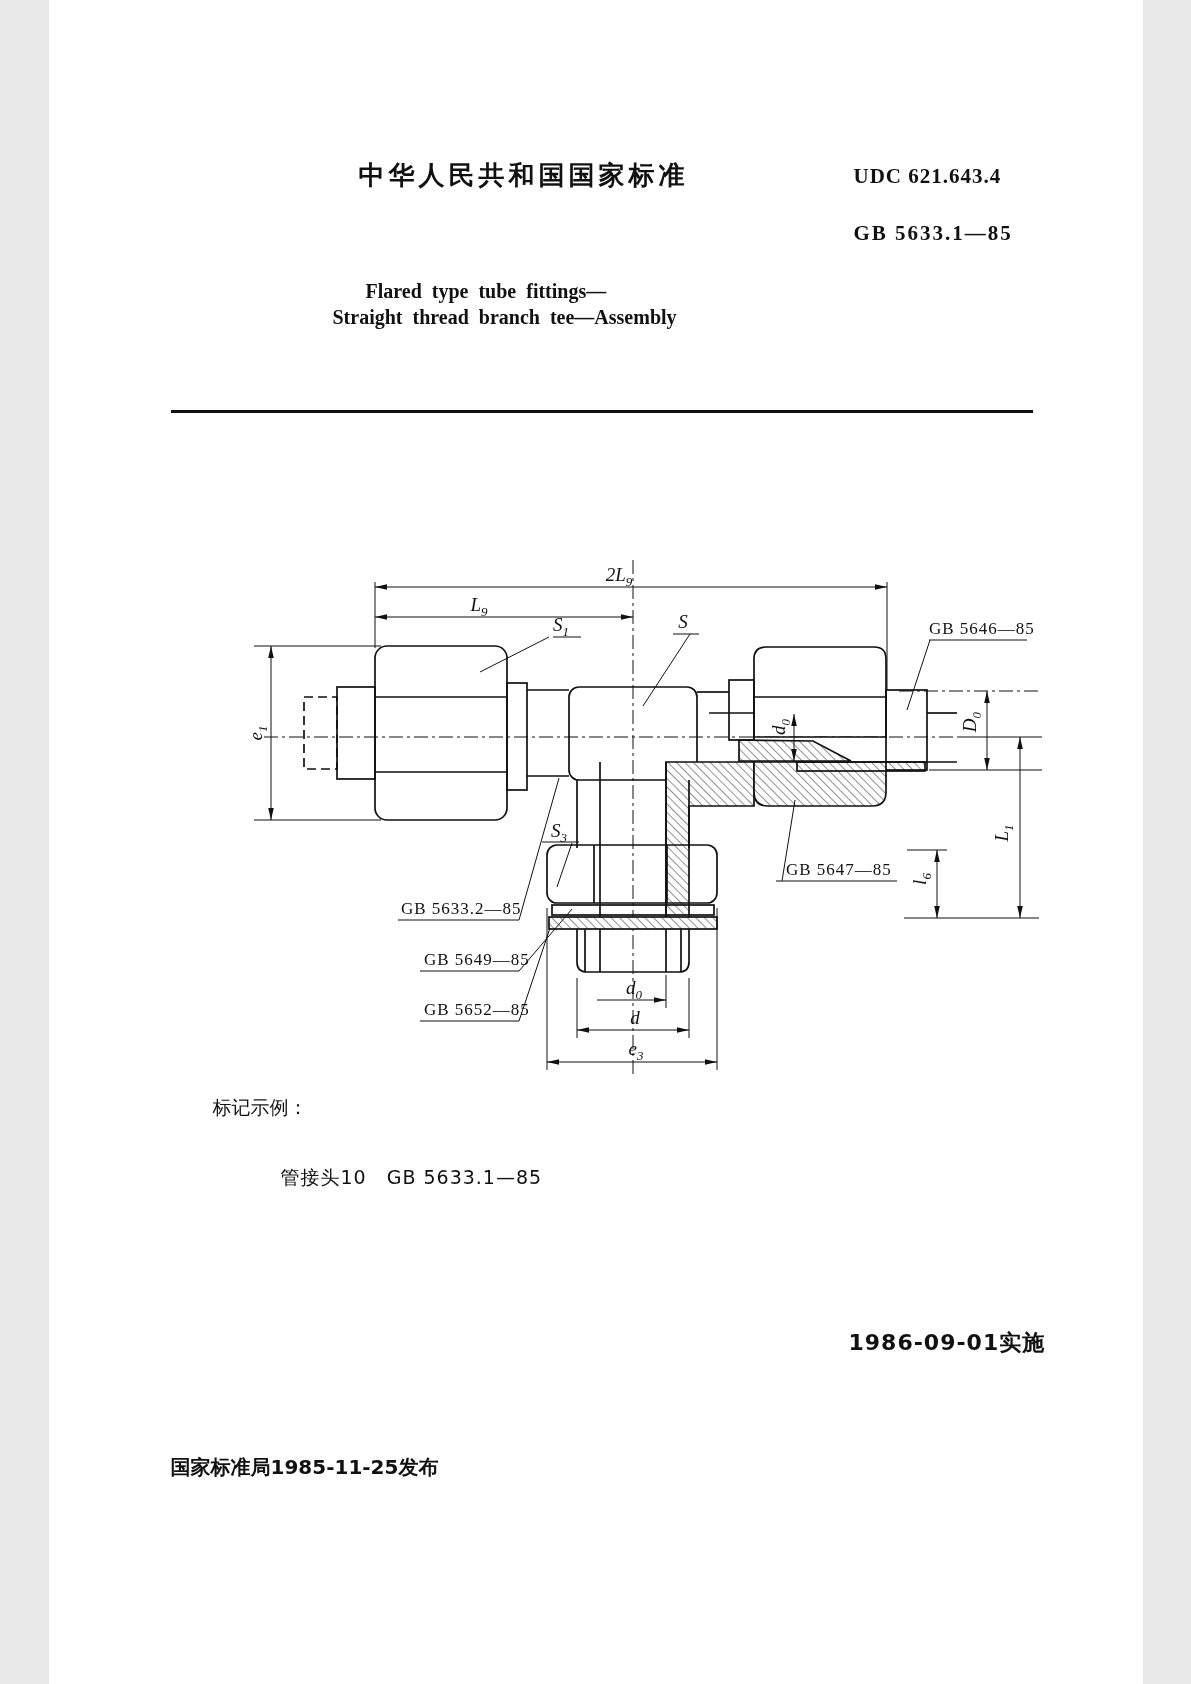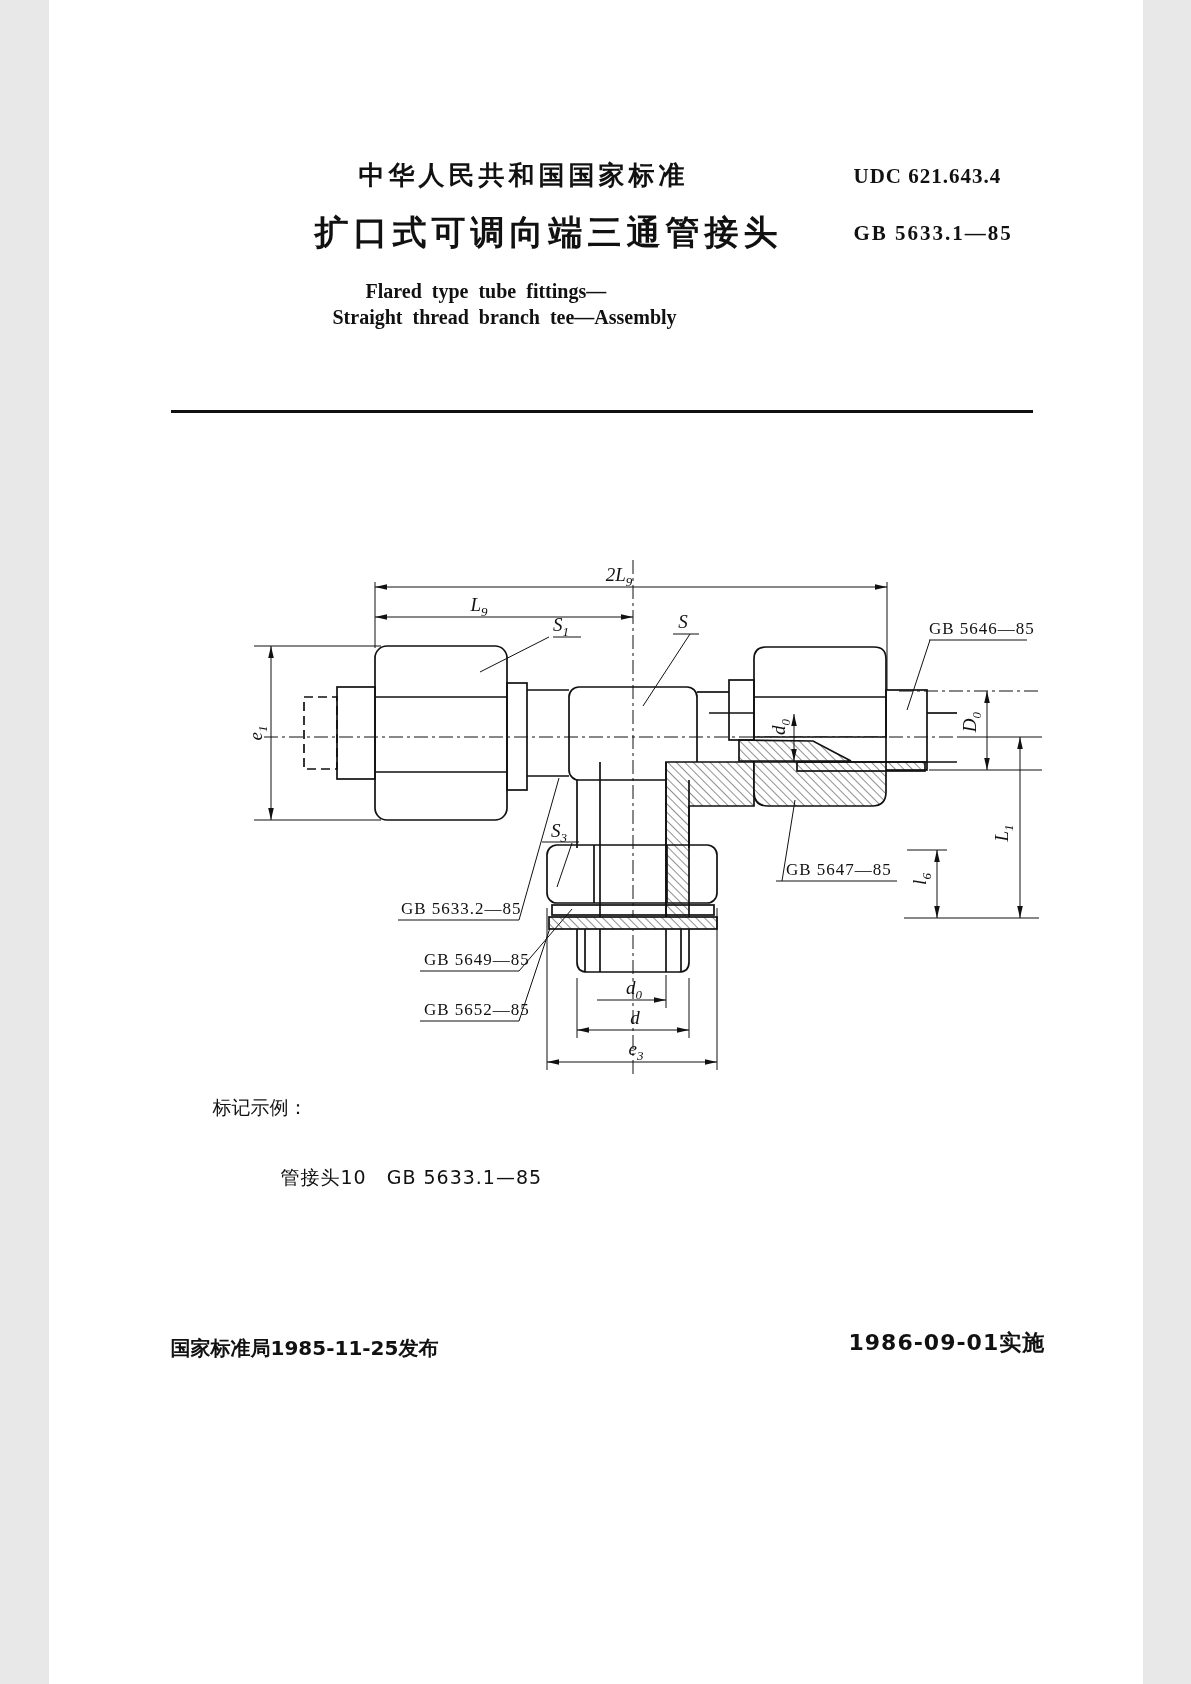--- a/index.html
+++ b/index.html
@@ -14,35 +14,34 @@
   .hdr-udc{left:805px;top:156px;font-size:21px;font-weight:700;letter-spacing:1px;font-family:"Liberation Serif",serif;margin-top:8px;}
   .hdr-title-cn{left:266px;top:210px;font-size:34px;font-weight:700;letter-spacing:5px;}
   .hdr-code{left:805px;top:221px;font-size:21px;font-weight:700;letter-spacing:2px;font-family:"Liberation Serif",serif;}
   .hdr-en1{left:317px;top:280px;font-size:20px;font-weight:700;word-spacing:5px;font-family:"Liberation Serif",serif;}
   .hdr-en2{left:284px;top:306px;font-size:20px;font-weight:700;word-spacing:5px;font-family:"Liberation Serif",serif;}
   .rule{left:122px;top:410px;width:862px;height:3px;background:#111;}
   .scope{left:160px;top:434px;font-size:19px;letter-spacing:1px;}
   .mark-h{left:164px;top:1095px;font-size:19px;}
   .mark-l1{left:200px;top:1130px;font-size:19px;}
   .mark-l2{left:232px;top:1165px;font-size:19px;letter-spacing:1px;}
-  .foot-l{left:122px;top:1335px;font-size:20px;font-weight:700;}
+  .foot-l{left:122px;top:1454px;font-size:20px;font-weight:700;}
   .foot-r{left:800px;top:1328px;font-size:22px;font-weight:700;letter-spacing:1px;}
   svg text{font-family:"Liberation Serif","DejaVu Serif",serif;}
   .dim{font-style:italic;font-size:19px;}
   .dim .sub{font-size:13px;font-style:italic;}
   .gbl{font-size:17px;letter-spacing:1px;}
 </style>
 </head>
 <body>
 
 <div class="page">
 
   <div class="abs cjk hdr-national">中华人民共和国国家标准</div>
   <div class="abs hdr-udc">UDC 621.643.4</div>
-  <div class="abs cjk hdr-title-cn">扩口式可调向端三通管接头</div>
   <div class="abs hdr-code">GB 5633.1—85</div>
   <div class="abs hdr-en1">Flared type tube fittings—</div>
   <div class="abs hdr-en2">Straight thread branch tee—Assembly</div>
   <div class="abs rule"></div>
 
 
   <svg style="position:absolute;left:0;top:0" width="1191" height="1684" viewBox="0 0 1191 1684">
     <defs>
       <marker id="ar" markerWidth="13" markerHeight="8" refX="12" refY="4" orient="auto-start-reverse">
         <path d="M0,1.2 L12,4 L0,6.8 Z" fill="#111"></path>

